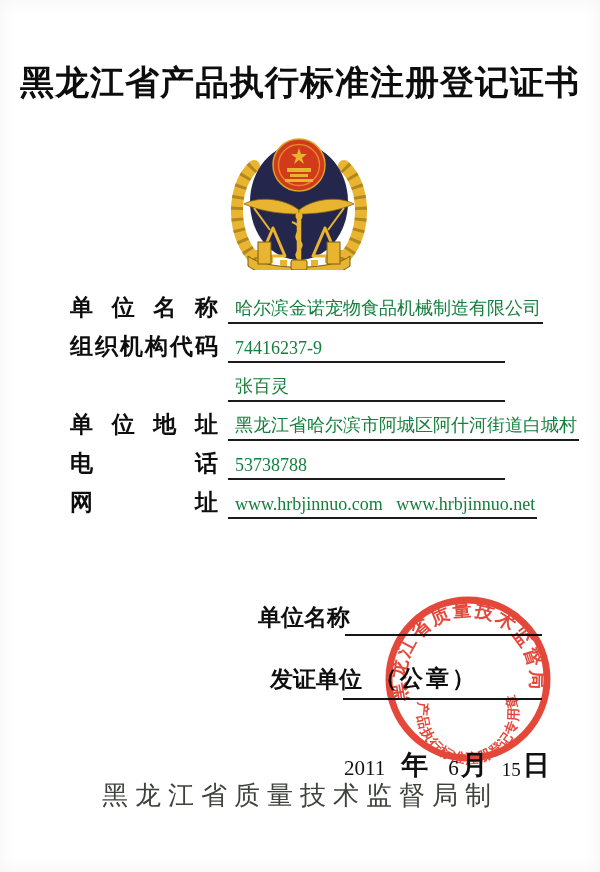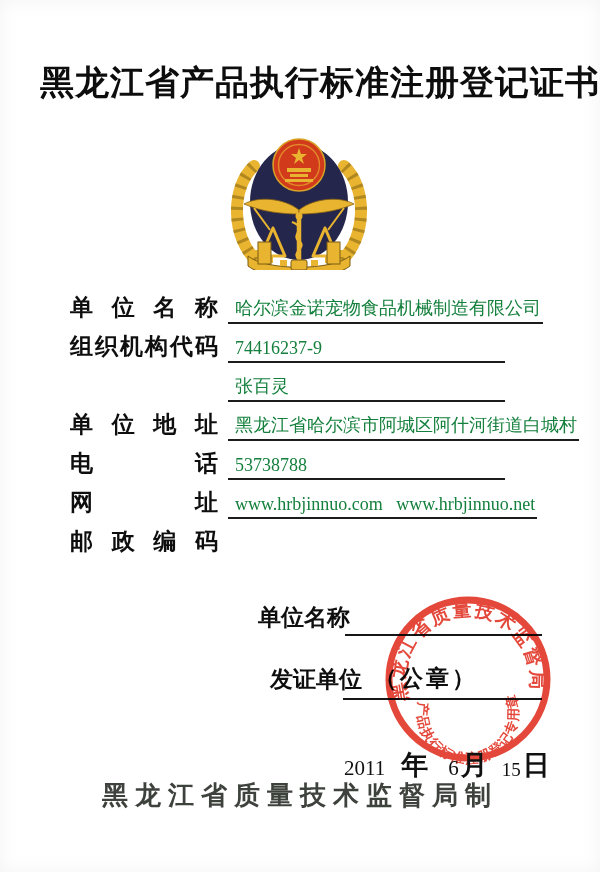--- a/index.html
+++ b/index.html
@@ -2,21 +2,21 @@
 <html style="--stamp_red: #e23a2c; --gold: #e9b430; --navy: #24264c; --emblem_red: #d23a1c;"><head>
 <meta charset="utf-8">
 <style>
   html,body{margin:0;padding:0;background:#ffffff;}
   .page{
     position:relative;width:600px;height:872px;margin:0 auto;background:#fff;
     font-family:"Liberation Serif","DejaVu Serif",serif;color:#111;overflow:hidden;
     box-shadow:inset 0 0 18px rgba(160,160,160,.12);
   }
   .title{
-    position:absolute;top:60px;left:0;width:100%;text-align:right;
+    position:absolute;top:60px;left:0;width:100%;text-align:center;
     font-size:34px;font-weight:bold;letter-spacing:1px;color:#0d0d0d;margin:0;
   }
   .emblem{position:absolute;left:228px;top:132px;}
   
   .fields{position:absolute;left:70px;top:288px;width:500px;}
   .frow{position:relative;height:39px;}
   .flabel{
     position:absolute;left:0;bottom:7px;width:148px;
     font-size:23px;font-weight:bold;line-height:1.05;color:#0e0e0e;
     text-align:justify;text-align-last:justify;
@@ -38,21 +38,21 @@
   .date-unit{font-size:27px;font-weight:bold;line-height:1;}
   .ml16{margin-left:16px;} .ml20{margin-left:20px;} .ml2{margin-left:2px;} .ml14{margin-left:14px;}
   
   .stamp{position:absolute;left:382px;top:593px;mix-blend-mode:multiply;opacity:.93;}
   .stamp-ink{fill:var(--stamp_red,#e23a2c);}
   .stamp-ring{fill:none;stroke:var(--stamp_red,#e23a2c);stroke-width:7;}
   .stamp-text-top{font-size:19px;font-weight:bold;letter-spacing:2px;font-family:"Liberation Serif","DejaVu Serif",serif;}
   .stamp-text-bottom{font-size:13.5px;font-weight:bold;letter-spacing:1px;font-family:"Liberation Serif","DejaVu Serif",serif;}
   .footer{
     position:absolute;top:778px;left:0;width:100%;text-align:center;
-    font-size:26px;letter-spacing:7px;color:#3e423c;font-weight:bold;
+    font-size:26px;letter-spacing:7px;color:#3e423c;
   }
   
   .c-gold{fill:var(--gold,#e9b430);}
   .c-gold-s{stroke:var(--gold,#e9b430);}
   .c-navy{fill:var(--navy,#24264c);}
   .c-red{fill:var(--emblem_red,#d23a1c);}
   .dk{stroke:#7a5c10;}
 </style>
 </head>
 <body>
@@ -119,21 +119,20 @@
     </div>
     <div class="frow">
       <span class="flabel">电话</span>
       <span class="fvalue"><span class="line">53738788</span></span>
     </div>
     <div class="frow">
       <span class="flabel">网址</span>
       <span class="fvalue"><span class="line">www.hrbjinnuo.com&nbsp;&nbsp;&nbsp;www.hrbjinnuo.net</span></span>
     </div>
     <div class="frow">
-      <span class="flabel">邮政编码</span>
     </div>
   </div>
 
   <span class="blk-label" style="left:258px;top:602px;">单位名称</span>
   <span class="blk-label" style="left:348px;top:608px;font-weight:normal;font-size:18px;"></span>
   <div class="rule" style="left:345px;top:634px;width:197px;"></div>
 
   <span class="blk-label" style="left:258px;top:664px;margin-left:12px;">发证单位</span>
   <span class="seal-note" style="left:374px;top:663px;">（公章）</span>
   <div class="rule" style="left:343px;top:698px;width:199px;"></div>

